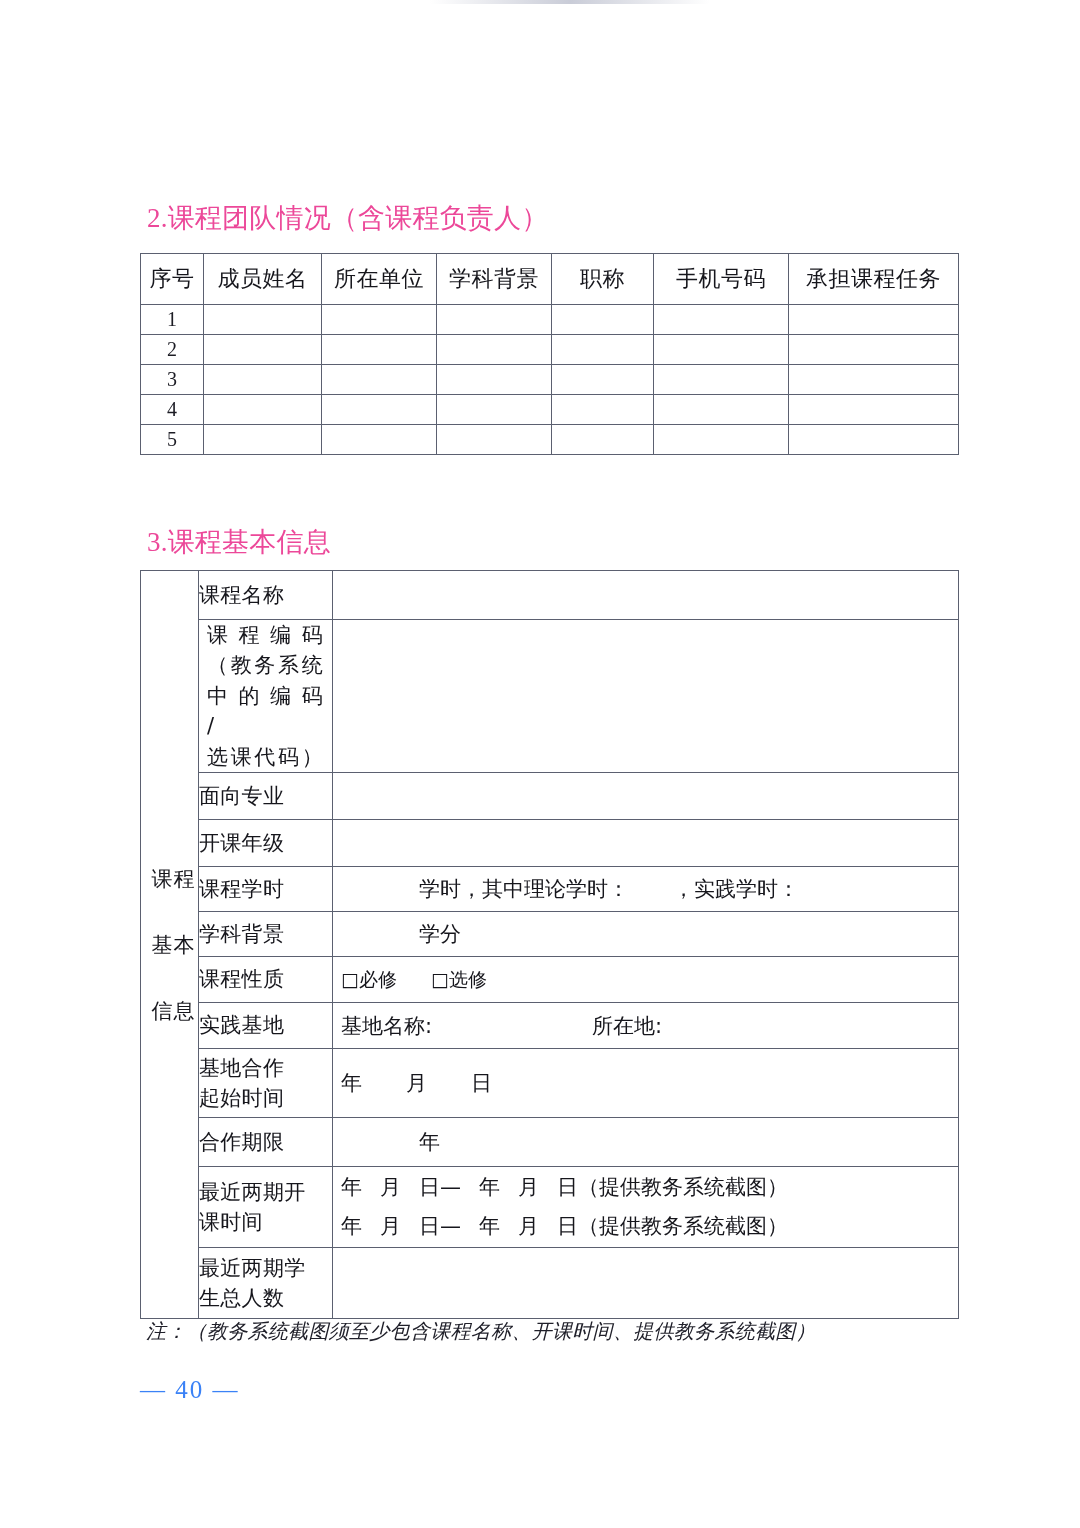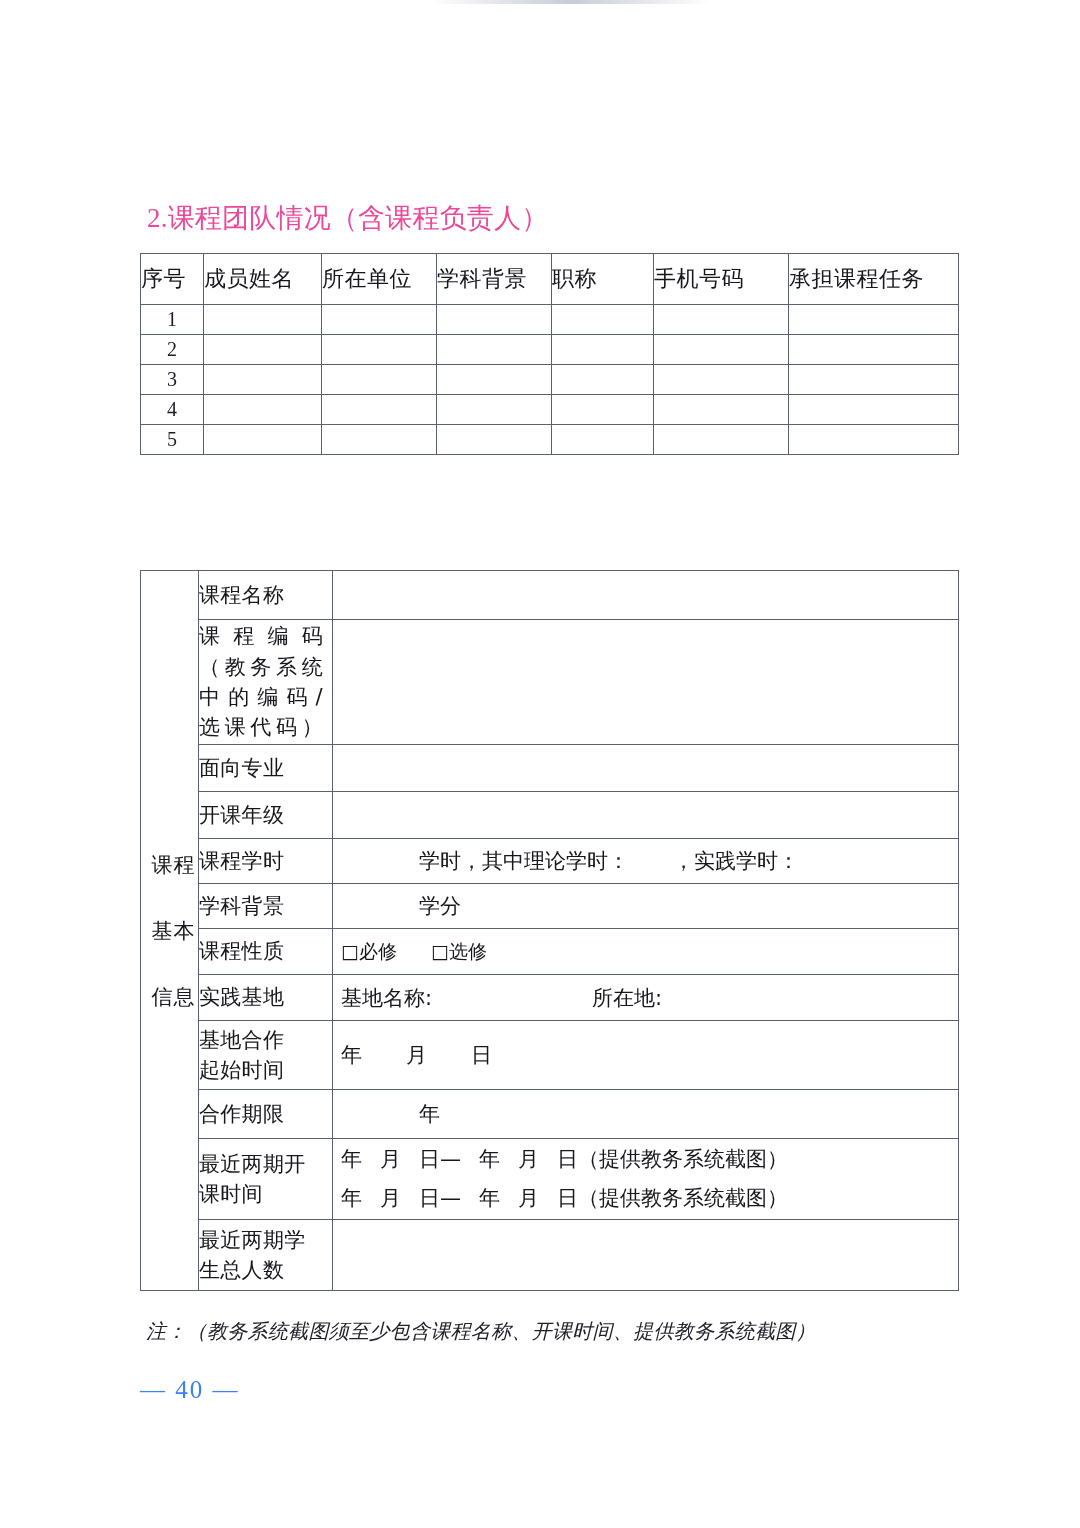--- a/index.html
+++ b/index.html
@@ -62,20 +62,21 @@
   #team-table {
     left: 140px;
     top: 253px;
     width: 818px;
   }
   #team-table td {
     height: 29px;
   }
   #team-table thead td {
     height: 50px;
+    text-align: center;
     font-size: 22px;
     letter-spacing: 0.5px;
   }
   #team-table tbody td {
     height: 29px;
   }
   #team-table tbody td.idx {
     text-align: center;
     font-family: "Liberation Serif", serif;
     font-size: 20px;
@@ -103,20 +104,21 @@
     width: 134px;
     padding: 6px 0 6px 9px;
     font-size: 21px;
     line-height: 1.45;
     letter-spacing: 0.3px;
   }
   td.label.justify {
     text-align: justify;
     text-align-last: justify;
     padding-right: 9px;
+    padding-left: 8px;
   }
   td.label .l2 { display: block; }
   td.value {
     padding: 6px 10px;
     font-family: "Liberation Serif", "DejaVu Serif", serif;
     font-size: 19px;
     color: #25252e;
   }
   td.value .indent { padding-left: 86px; }
   td.value .indent-sm { padding-left: 8px; }
@@ -242,20 +244,23 @@
         <td></td>
         <td></td>
         <td></td>
         <td></td>
         <td></td>
       </tr>
     </tbody>
   </table>
 
 
+  <div class="heading" style="left:147px; top:524px;">
+    <span class="num">3.</span><span>课程基本信息</span>
+  </div>
 
   <table class="doc" id="basic-table">
     <colgroup>
       <col style="width:58px">
       <col style="width:134px">
       <col style="width:626px">
     </colgroup>
     <tbody>
 
       <tr>

